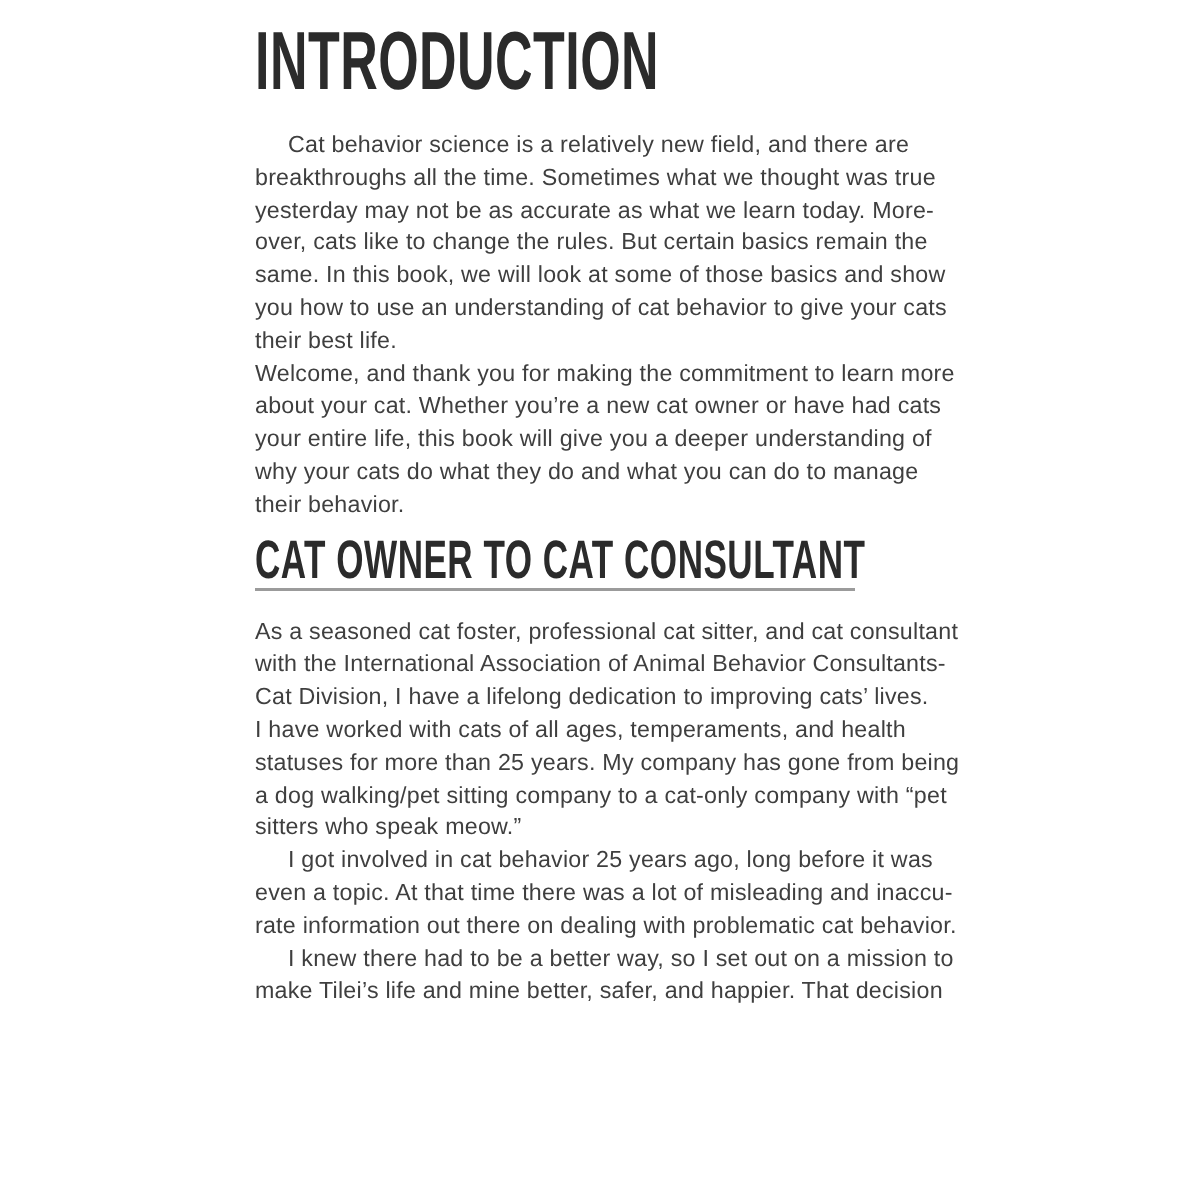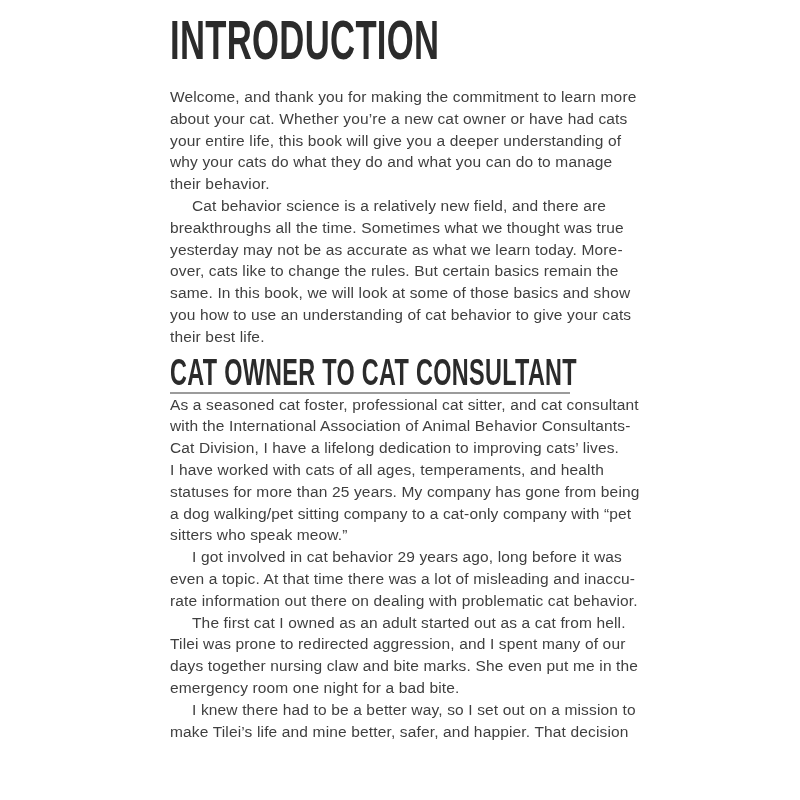--- a/index.html
+++ b/index.html
@@ -35,20 +35,21 @@
     line-height: 21.8px;
     letter-spacing: 0.15px;
     color: #3f3f3f;
     white-space: pre;
   }
   .para.indent {
     text-indent: 22px;
   }
   .section-head-block {
     margin-top: 10px;
+    margin-bottom: 17px;
   }
   .section-heading {
     margin: 0;
     font-size: 36px;
     font-weight: 700;
     line-height: 30px;
     color: #2b2b2b;
     letter-spacing: 0.5px;
     transform: scaleX(0.65);
     transform-origin: left center;
@@ -61,53 +62,49 @@
     background: #9b9b9b;
   }
 </style>
 </head>
 <body>
 
 <div class="page">
 
   <h1 class="chapter-title">INTRODUCTION</h1>
 
-  <p class="para">Welcome, and thank you for making the commitment to learn more
-about your cat. Whether you’re a new cat owner or have had cats
-your entire life, this book will give you a deeper understanding of
-why your cats do what they do and what you can do to manage
-their behavior.</p>
-
   <p class="para indent">Cat behavior science is a relatively new field, and there are
 breakthroughs all the time. Sometimes what we thought was true
 yesterday may not be as accurate as what we learn today. More-
 over, cats like to change the rules. But certain basics remain the
 same. In this book, we will look at some of those basics and show
 you how to use an understanding of cat behavior to give your cats
 their best life.</p>
+
+  <p class="para">Welcome, and thank you for making the commitment to learn more
+about your cat. Whether you’re a new cat owner or have had cats
+your entire life, this book will give you a deeper understanding of
+why your cats do what they do and what you can do to manage
+their behavior.</p>
 
   <div class="section-head-block">
     <h2 class="section-heading">CAT OWNER TO CAT CONSULTANT</h2>
     <div class="section-rule"></div>
   </div>
 
   <p class="para">As a seasoned cat foster, professional cat sitter, and cat consultant
 with the International Association of Animal Behavior Consultants-
 Cat Division, I have a lifelong dedication to improving cats’ lives.
 I have worked with cats of all ages, temperaments, and health
 statuses for more than 25 years. My company has gone from being
 a dog walking/pet sitting company to a cat-only company with “pet
 sitters who speak meow.”</p>
 
-  <p class="para indent">I got involved in cat behavior 29 years ago, long before it was
+  <p class="para indent">I got involved in cat behavior 25 years ago, long before it was
 even a topic. At that time there was a lot of misleading and inaccu-
 rate information out there on dealing with problematic cat behavior.</p>
 
-  <p class="para indent">The first cat I owned as an adult started out as a cat from hell.
-Tilei was prone to redirected aggression, and I spent many of our
-days together nursing claw and bite marks. She even put me in the
-emergency room one night for a bad bite.</p>
 
 
   <p class="para indent">I knew there had to be a better way, so I set out on a mission to
 make Tilei’s life and mine better, safer, and happier. That decision</p>
 
 </div>
 
 </body></html>

